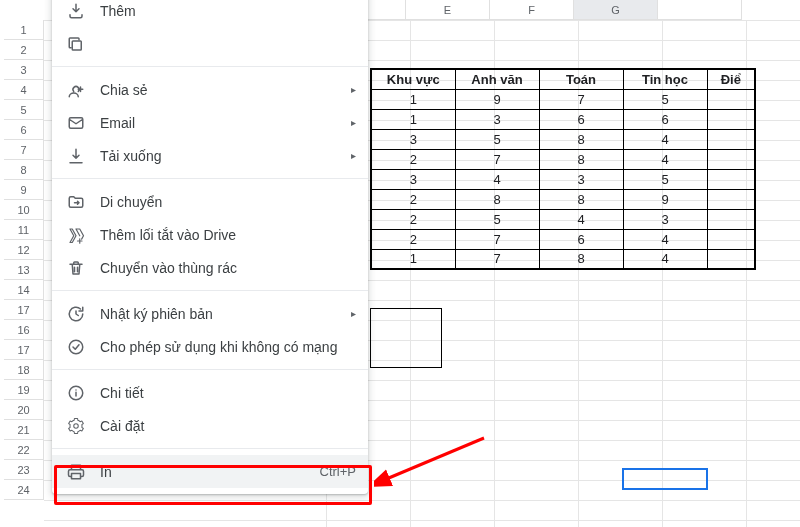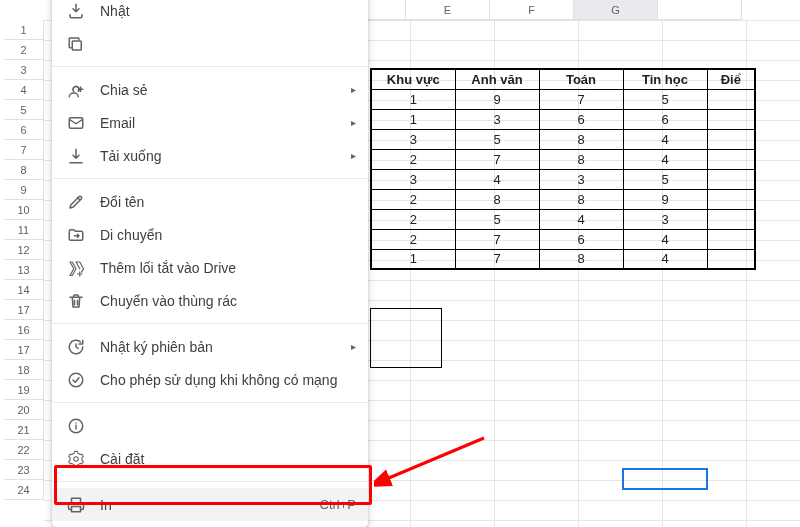--- a/index.html
+++ b/index.html
@@ -190,21 +190,21 @@
   <div class="selection" style="left:578px; top:448px; width:86px; height:22px;"></div>
 </div>
 
 <div class="menu" id="menu">
     <div class="menu-item">
       <span class="ico">
         <svg width="18" height="18" viewBox="0 0 24 24" fill="none" stroke="currentColor" stroke-width="2" stroke-linecap="round" stroke-linejoin="round">
           <path d="M12 3v10m0 0l-4-4m4 4l4-4M4 17v2a2 2 0 002 2h12a2 2 0 002-2v-2"></path>
         </svg>
       </span>
-      <span class="label">Nhật</span>
+      <span class="label">Thêm</span>
     </div>
     <div class="menu-item">
       <span class="ico">
         <svg width="18" height="18" viewBox="0 0 24 24" fill="none" stroke="currentColor" stroke-width="2" stroke-linecap="round" stroke-linejoin="round">
           <path d="M8 8h10a1 1 0 011 1v10a1 1 0 01-1 1H8a1 1 0 01-1-1V9a1 1 0 011-1zm-3 9H4a1 1 0 01-1-1V5a1 1 0 011-1h11a1 1 0 011 1v1"></path>
         </svg>
       </span>
     </div>
     <div class="menu-sep"></div>
     <div class="menu-item">
@@ -231,28 +231,20 @@
           <path d="M12 3v12m0 0l-4-4m4 4l4-4M4 21h16"></path>
         </svg>
       </span>
       <span class="label">Tải xuống</span>
       <span class="submenu-arrow">▸</span>
     </div>
     <div class="menu-sep"></div>
     <div class="menu-item">
       <span class="ico">
         <svg width="18" height="18" viewBox="0 0 24 24" fill="none" stroke="currentColor" stroke-width="2" stroke-linecap="round" stroke-linejoin="round">
-          <path d="M4 20l4-1 11-11a2 2 0 00-3-3L5 16l-1 4zM14 6l3 3"></path>
-        </svg>
-      </span>
-      <span class="label">Đổi tên</span>
-    </div>
-    <div class="menu-item">
-      <span class="ico">
-        <svg width="18" height="18" viewBox="0 0 24 24" fill="none" stroke="currentColor" stroke-width="2" stroke-linecap="round" stroke-linejoin="round">
           <path d="M3 7a2 2 0 012-2h4l2 2h8a2 2 0 012 2v8a2 2 0 01-2 2H5a2 2 0 01-2-2zM10 13h6m0 0l-2-2m2 2l-2 2"></path>
         </svg>
       </span>
       <span class="label">Di chuyển</span>
     </div>
     <div class="menu-item">
       <span class="ico">
         <svg width="18" height="18" viewBox="0 0 24 24" fill="none" stroke="currentColor" stroke-width="1.6" stroke-linecap="round" stroke-linejoin="round">
           <path d="M7 4l5 9-5 9H4l5-9-5-9h3zm5 0h5l5 9-2.5 4.5M12 4l5 9M14 20h6m-3-3v6"></path>
         </svg>
@@ -285,20 +277,21 @@
       </span>
       <span class="label">Cho phép sử dụng khi không có mạng</span>
     </div>
     <div class="menu-sep"></div>
     <div class="menu-item">
       <span class="ico">
         <svg width="18" height="18" viewBox="0 0 24 24" fill="none" stroke="currentColor" stroke-width="2" stroke-linecap="round" stroke-linejoin="round">
           <path d="M12 21a9 9 0 100-18 9 9 0 000 18zM12 11v5m0-8h.01"></path>
         </svg>
       </span>
+      <span class="label">Chi tiết</span>
     </div>
     <div class="menu-item">
       <span class="ico">
         <svg width="18" height="18" viewBox="0 0 24 24" fill="none" stroke="currentColor" stroke-width="1.4" stroke-linecap="round" stroke-linejoin="round">
           <path d="M12 15a3 3 0 100-6 3 3 0 000 6zm8-3a8 8 0 01-.2 1.8l2 1.5-2 3.4-2.3-.9a8 8 0 01-3 1.8l-.4 2.4H9.9l-.4-2.4a8 8 0 01-3-1.8l-2.3.9-2-3.4 2-1.5A8 8 0 014 12c0-.6.1-1.2.2-1.8l-2-1.5 2-3.4 2.3.9a8 8 0 013-1.8L9.9 2h4.2l.4 2.4a8 8 0 013 1.8l2.3-.9 2 3.4-2 1.5c.1.6.2 1.2.2 1.8z"></path>
         </svg>
       </span>
       <span class="label">Cài đặt</span>
     </div>
     <div class="menu-sep"></div>

